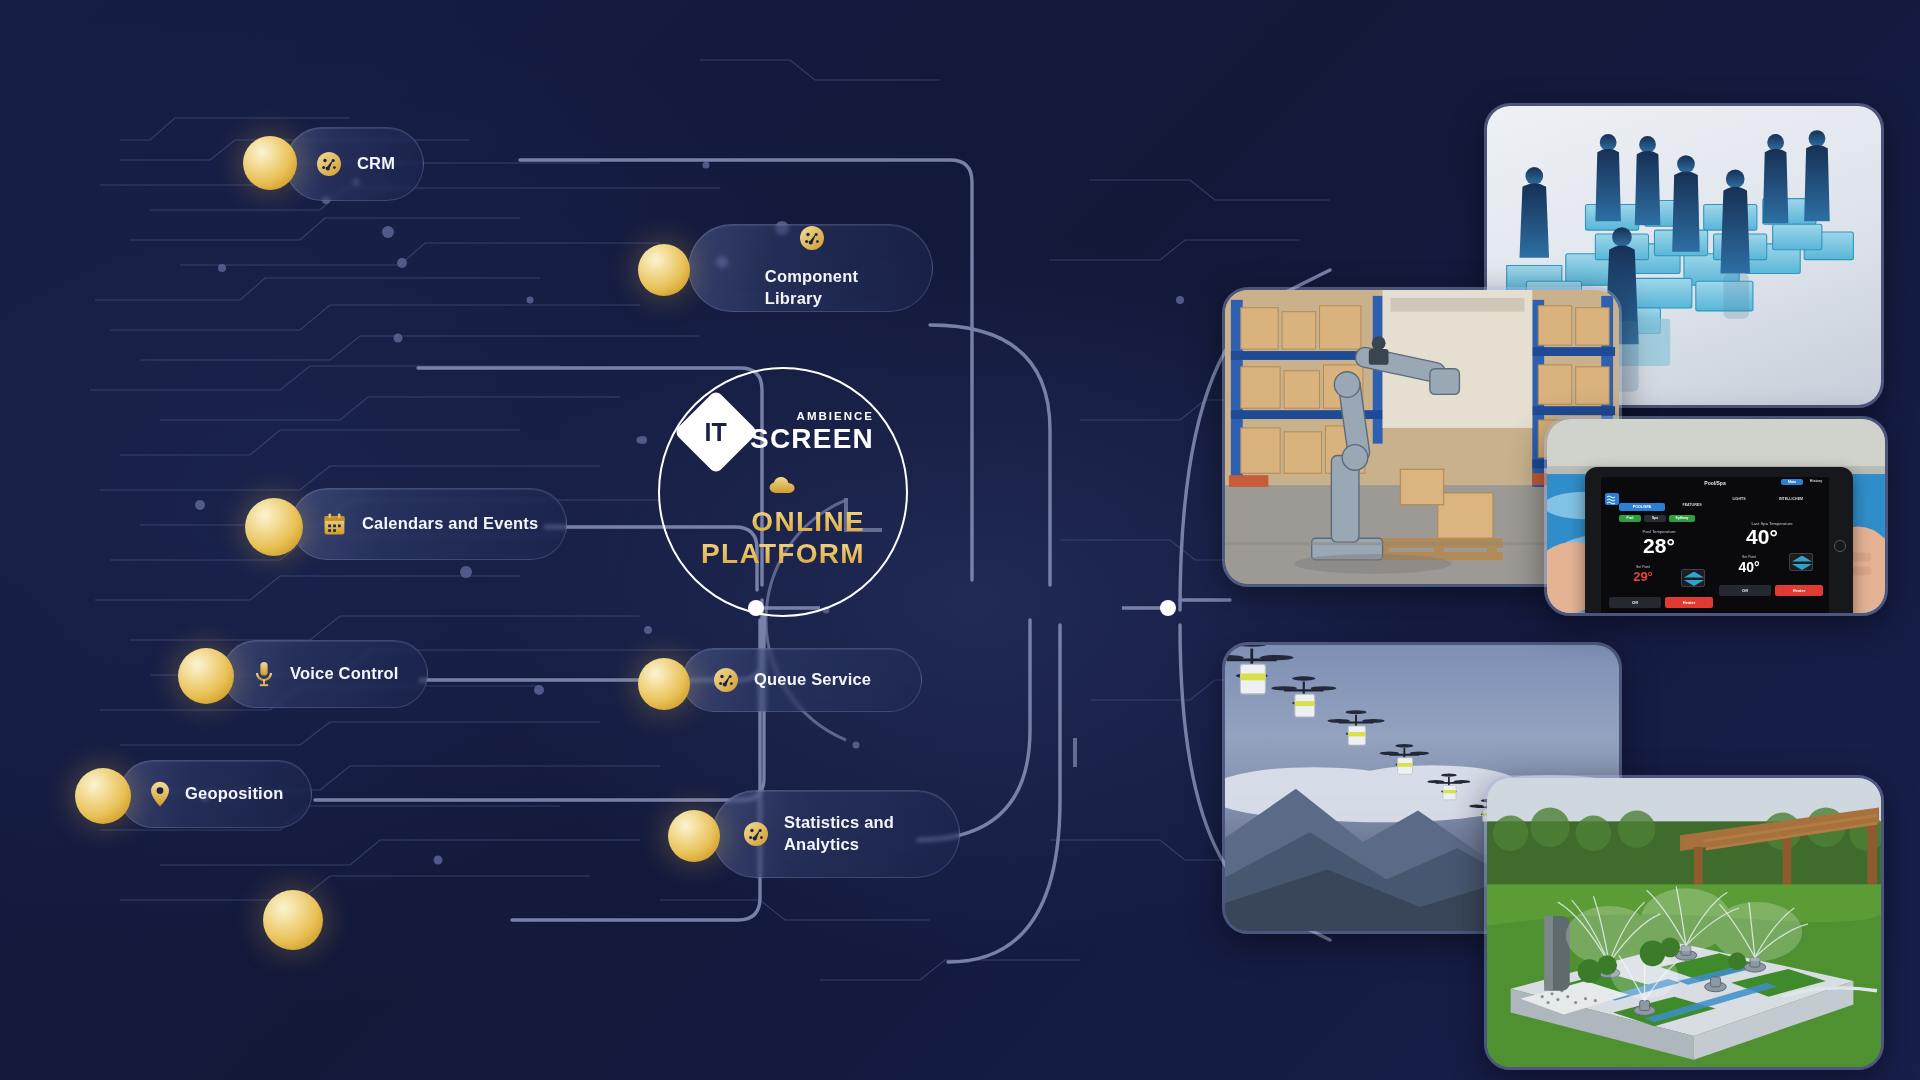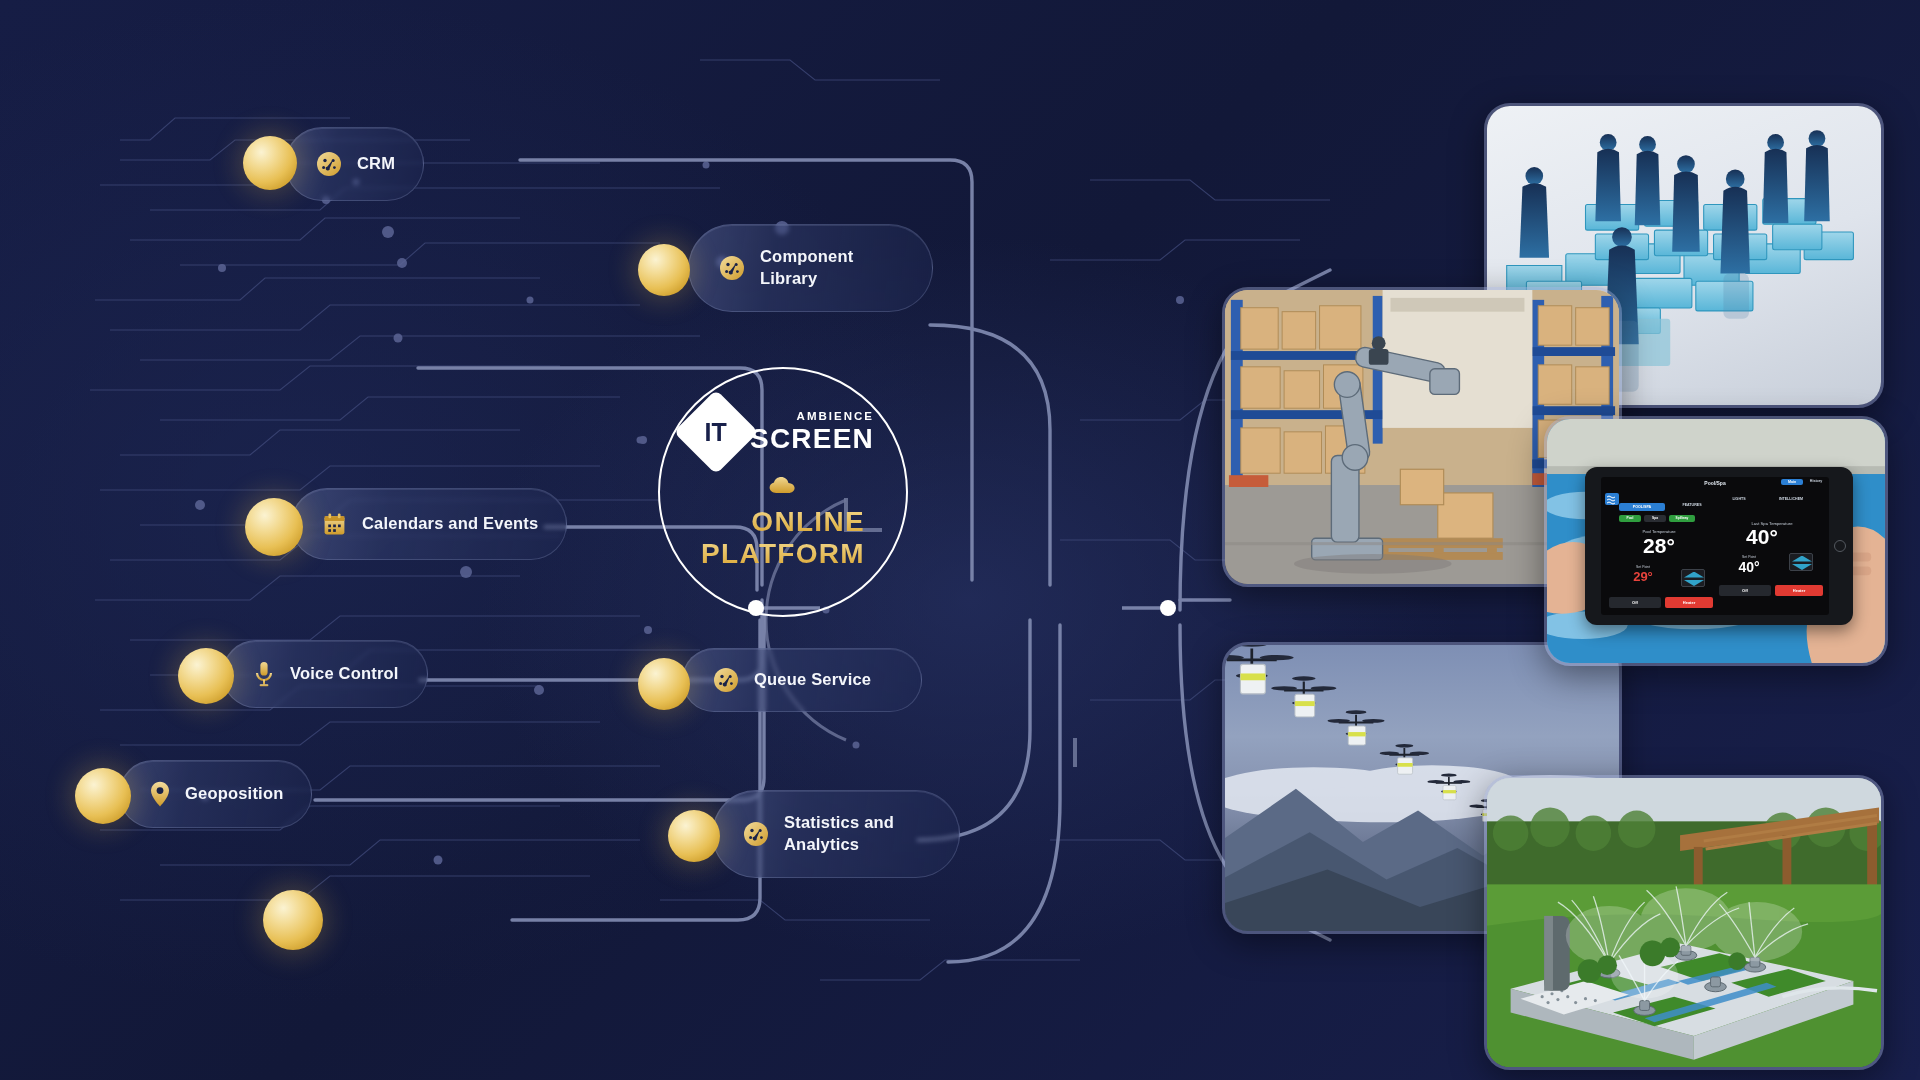--- a/index.html
+++ b/index.html
@@ -344,21 +344,21 @@
       <div class="pill-label">Geoposition</div>
     </div>
   </div>
 
   <div class="node" style="left:263px; top:880px;">
     <div class="orb" style="left:0; top:10px; width:60px; height:60px;"></div>
   </div>
 
   <div class="node" style="left:638px; top:224px;">
     <div class="orb" style="left:0; top:20px; width:52px; height:52px;"></div>
-    <div class="pill" style="margin-left:50px; height:88px; width:245px;">
+    <div class="pill" style="margin-left:50px; height:88px; width:245px;flex-direction:column;">
       <svg class="ic" width="26" height="26" viewBox="0 0 26 26">
         <circle cx="13" cy="13" r="12" fill="url(#gg1)"></circle>
         <circle cx="9" cy="9.5" r="1.7" fill="#1b2348"></circle>
           <circle cx="17.2" cy="9.5" r="1.5" fill="#1b2348"></circle>
         <circle cx="7.6" cy="16.4" r="1.5" fill="#1b2348"></circle>
           <circle cx="18.4" cy="16.6" r="1.4" fill="#1b2348"></circle>
         <path d="M17.6,7.8 L11.4,15.4 a2.1,2.1 0 1 0 2.4,1.6 Z" fill="#1b2348"></path>
       </svg>
       <div class="pill-label">Component
 Library</div>
@@ -653,21 +653,21 @@
               <ellipse cx="8" cy="-18" rx="12" ry="3"></ellipse>
               <ellipse cx="8" cy="7" rx="12" ry="3"></ellipse>
             </g>
           <rect x="-1" y="-2" width="20" height="22" rx="2" fill="#eef1f3" stroke="#b9c0c7"></rect>
           <rect x="-1" y="5" width="20" height="5" fill="#d8e04a"></rect>
         </g>
       </g>
     </svg>
   </div>
 
-  <div class="card" style="left:1544px; top:416px; width:344px; height:250px;">
+  <div class="card" style="left:1544px; top:416px; width:344px; height:200px;">
     <div class="c4bg"></div>
     <svg class="inner" viewBox="0 0 344 250" preserveAspectRatio="none">
       <rect x="0" y="0" width="344" height="56" fill="#cfd3cb"></rect>
       <rect x="0" y="48" width="344" height="10" fill="#b7bbb3"></rect>
       <rect x="0" y="56" width="344" height="194" fill="#2f8ec9"></rect>
       <g fill="#9fd3ee" opacity="0.75">
         <ellipse cx="40" cy="88" rx="44" ry="14"></ellipse>
           <ellipse cx="130" cy="74" rx="52" ry="12"></ellipse>
         <ellipse cx="250" cy="92" rx="60" ry="16"></ellipse>
           <ellipse cx="70" cy="132" rx="56" ry="15"></ellipse>

